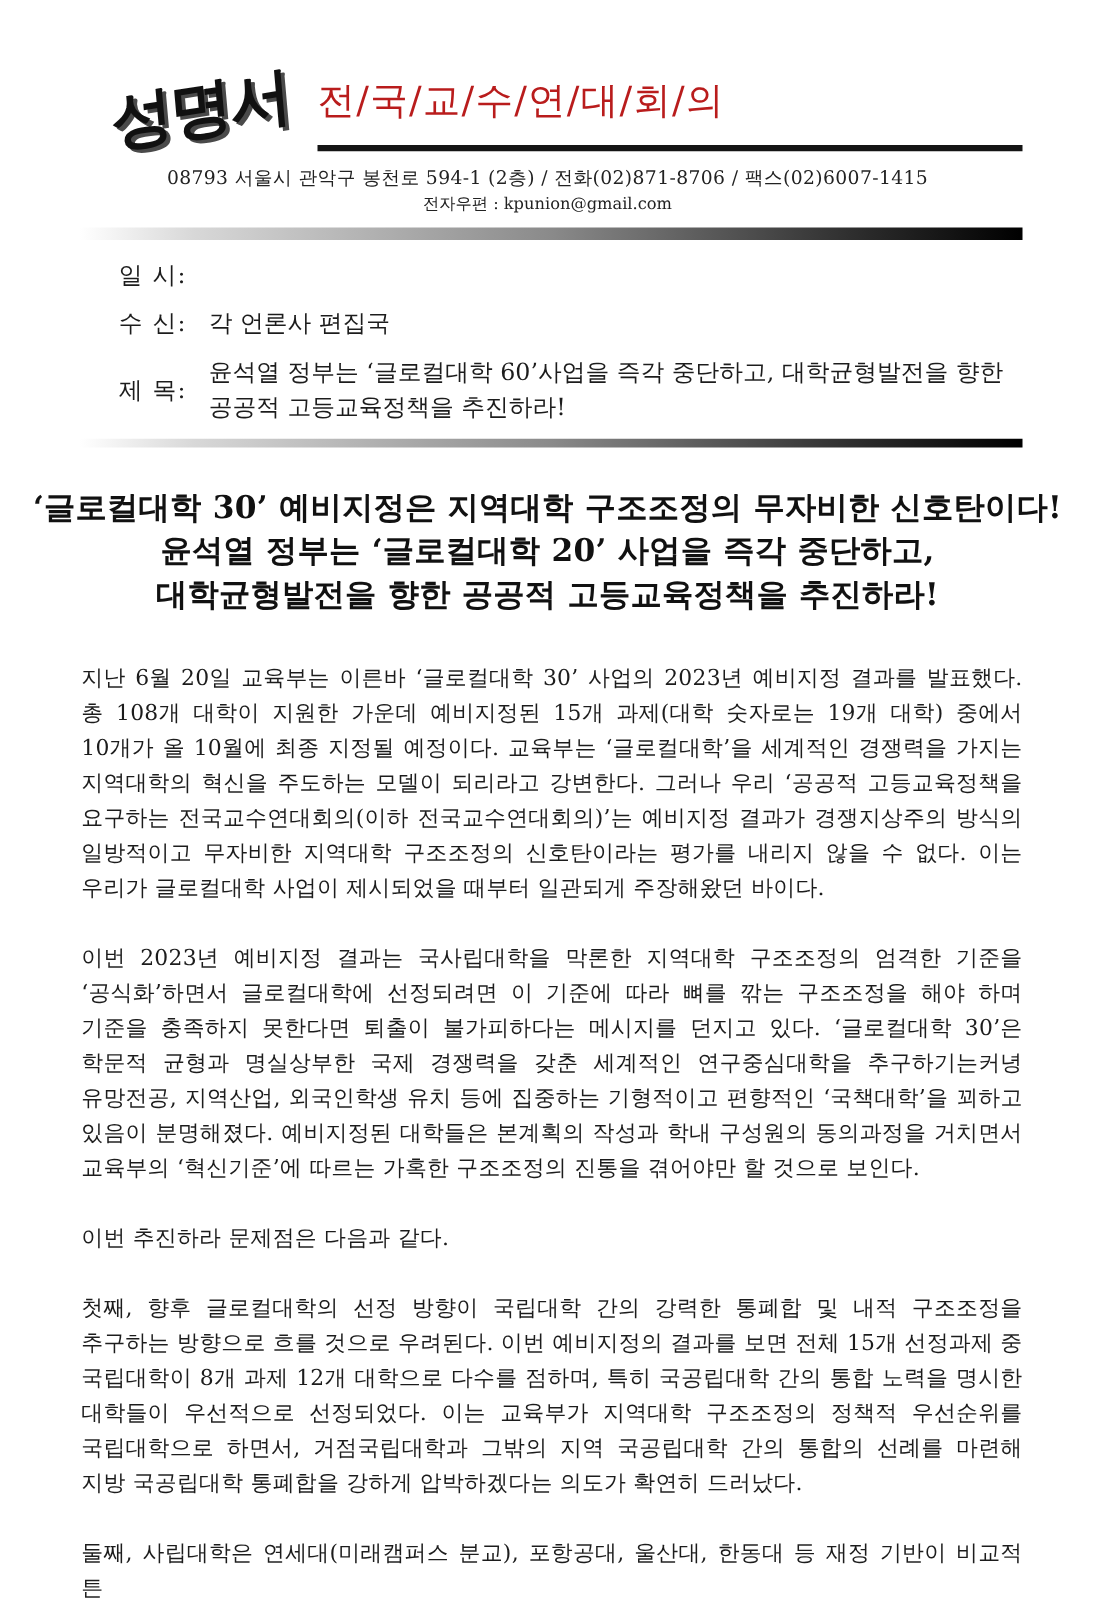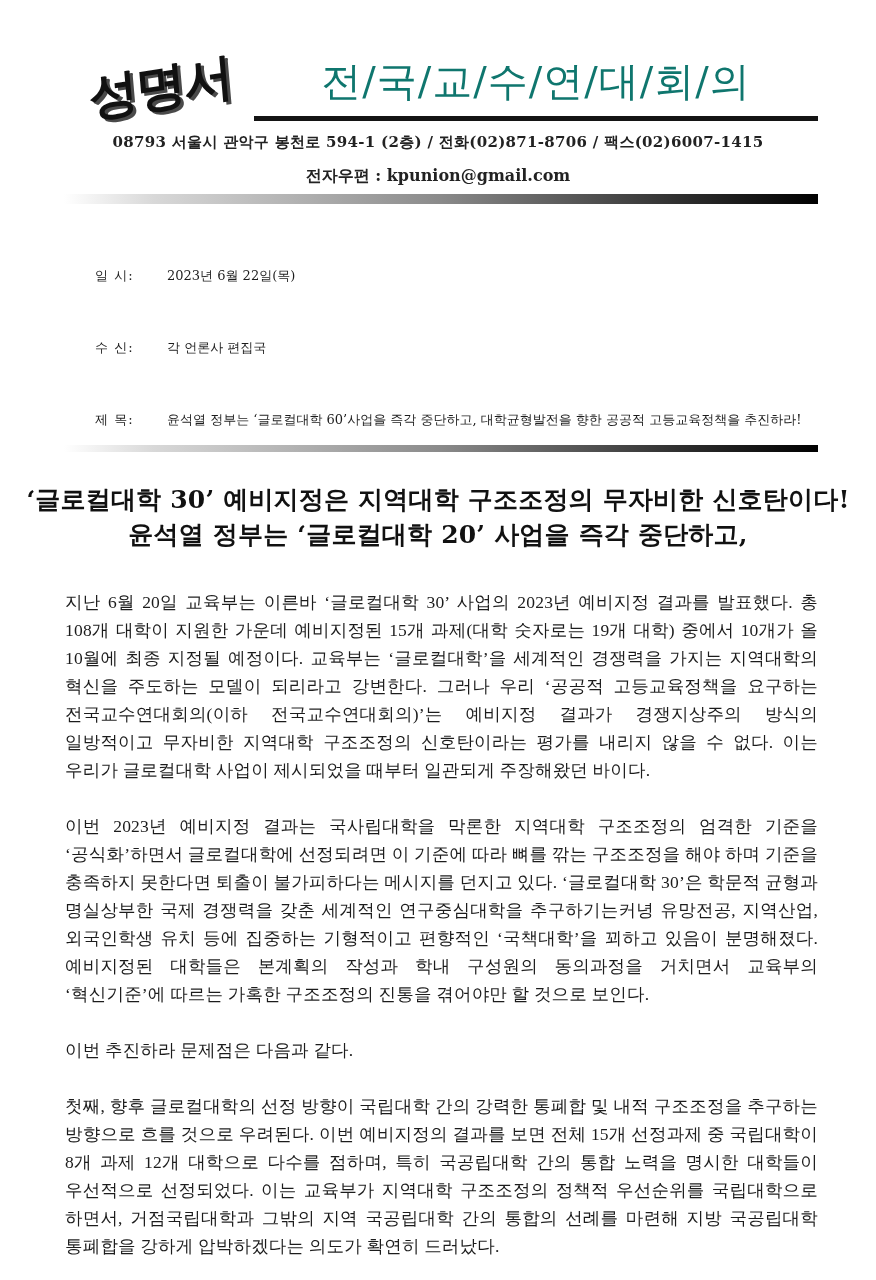--- a/index.html
+++ b/index.html
@@ -29,64 +29,62 @@
     letter-spacing: -2px;
     transform: rotate(-9deg) skewX(-4deg);
     transform-origin: center;
     color: #111;
     text-shadow: 3px 3px 0 #4a4a4a;
     margin-top: 6px;
     text-align: center;
   }
   .title-block { flex: 1 1 auto; margin-left: 14px; }
   .org-title {
-    font-size: 40px;
+    font-size: 30px;
     line-height: 58px;
     letter-spacing: 1px;
-    text-align: center;
-    color: #0f766e;
+    color: #b91c1c;
     white-space: nowrap;
   }
   .title-rule {
     height: 5px;
     background: #141414;
     margin-top: 6px;
   }
 
-  .address-lines { margin-top: 12px; text-align: center; font-weight: bold; }
+  .address-lines { margin-top: 12px; text-align: center; }
   .address-line {
     font-size: 15px;
     line-height: 19px;
     color: #222;
     letter-spacing: 0.3px;
   }
   .email-line {
-    font-size: 16px;
+    font-size: 13px;
     line-height: 19px;
     color: #222;
-    margin-top: 14px;
+    margin-top: 2px;
   }
 
   
   .grad-bar {
     margin: 0 58px 0 64px;
     background: linear-gradient(90deg, #ffffff 0%, #d8d8d8 12%, #8a8a8a 50%, #2e2e2e 82%, #000000 100%);
   }
   .grad-bar.top { height: 10px; margin-top: 9px; }
   .grad-bar.bottom { height: 7px; margin-top: 6px; }
 
   
   .meta { padding: 14px 58px 0 95px; }
   .meta-row {
     display: flex;
     align-items: center;
     margin-bottom: 11px;
-    font-size: 13px;
+    font-size: 19px;
     line-height: 28px;
-    margin-top: 44px;
   }
   .meta-label {
     flex: 0 0 62px;
     white-space: nowrap;
     letter-spacing: 1px;
   }
   .meta-value { margin-left: 10px; }
 
   
   .headline {
@@ -101,21 +99,21 @@
 
   
   .body-text {
     margin: 36px 58px 0 65px;
     font-size: 17.5px;
     line-height: 28px;
     text-align: justify;
     color: #1c1c1c;
     letter-spacing: 0.2px;
   }
-  .body-text p { margin-bottom: 28px; word-break: keep-all; font-family: Liberation Serif, serif; }
+  .body-text p { margin-bottom: 28px; word-break: keep-all; }
 </style>
 </head>
 <body>
 
 <div class="page">
 
   <div class="letterhead">
     <div class="logo">성명서</div>
     <div class="title-block">
       <div class="org-title">전/국/교/수/연/대/회/의</div>
@@ -126,37 +124,37 @@
   <div class="address-lines">
     <div class="address-line">08793 서울시 관악구 봉천로 594-1 (2층) / 전화(02)871-8706 / 팩스(02)6007-1415</div>
     <div class="email-line">전자우편 : kpunion@gmail.com</div>
   </div>
 
   <div class="grad-bar top"></div>
 
   <div class="meta">
     <div class="meta-row">
       <span class="meta-label">일 시:</span>
-      <span class="meta-value">2023년 6월 22일(목)</span>
     </div>
     <div class="meta-row">
       <span class="meta-label">수 신:</span>
       <span class="meta-value">각 언론사 편집국</span>
     </div>
     <div class="meta-row">
       <span class="meta-label">제 목:</span>
       <span class="meta-value">윤석열 정부는 ‘글로컬대학 60’사업을 즉각 중단하고, 대학균형발전을 향한 공공적 고등교육정책을 추진하라!</span>
     </div>
   </div>
 
   <div class="grad-bar bottom"></div>
 
   <div class="headline">
     <div>‘글로컬대학 30’ 예비지정은 지역대학 구조조정의 무자비한 신호탄이다!</div>
     <div>윤석열 정부는 ‘글로컬대학 20’ 사업을 즉각 중단하고,</div>
+    <div>대학균형발전을 향한 공공적 고등교육정책을 추진하라!</div>
   </div>
 
   <div class="body-text">
     <p>지난 6월 20일 교육부는 이른바 ‘글로컬대학 30’ 사업의 2023년 예비지정 결과를 발표했다. 총 108개 대학이 지원한 가운데 예비지정된 15개 과제(대학 숫자로는 19개 대학) 중에서 10개가 올 10월에 최종 지정될 예정이다. 교육부는 ‘글로컬대학’을 세계적인 경쟁력을 가지는 지역대학의 혁신을 주도하는 모델이 되리라고 강변한다. 그러나 우리 ‘공공적 고등교육정책을 요구하는 전국교수연대회의(이하 전국교수연대회의)’는 예비지정 결과가 경쟁지상주의 방식의 일방적이고 무자비한 지역대학 구조조정의 신호탄이라는 평가를 내리지 않을 수 없다. 이는 우리가 글로컬대학 사업이 제시되었을 때부터 일관되게 주장해왔던 바이다.</p>
     <p>이번 2023년 예비지정 결과는 국사립대학을 막론한 지역대학 구조조정의 엄격한 기준을 ‘공식화’하면서 글로컬대학에 선정되려면 이 기준에 따라 뼈를 깎는 구조조정을 해야 하며 기준을 충족하지 못한다면 퇴출이 불가피하다는 메시지를 던지고 있다. ‘글로컬대학 30’은 학문적 균형과 명실상부한 국제 경쟁력을 갖춘 세계적인 연구중심대학을 추구하기는커녕 유망전공, 지역산업, 외국인학생 유치 등에 집중하는 기형적이고 편향적인 ‘국책대학’을 꾀하고 있음이 분명해졌다. 예비지정된 대학들은 본계획의 작성과 학내 구성원의 동의과정을 거치면서 교육부의 ‘혁신기준’에 따르는 가혹한 구조조정의 진통을 겪어야만 할 것으로 보인다.</p>
     <p>이번 추진하라 문제점은 다음과 같다.</p>
     <p>첫째, 향후 글로컬대학의 선정 방향이 국립대학 간의 강력한 통폐합 및 내적 구조조정을 추구하는 방향으로 흐를 것으로 우려된다. 이번 예비지정의 결과를 보면 전체 15개 선정과제 중 국립대학이 8개 과제 12개 대학으로 다수를 점하며, 특히 국공립대학 간의 통합 노력을 명시한 대학들이 우선적으로 선정되었다. 이는 교육부가 지역대학 구조조정의 정책적 우선순위를 국립대학으로 하면서, 거점국립대학과 그밖의 지역 국공립대학 간의 통합의 선례를 마련해 지방 국공립대학 통폐합을 강하게 압박하겠다는 의도가 확연히 드러났다.</p>
     <p>둘째, 사립대학은 연세대(미래캠퍼스 분교), 포항공대, 울산대, 한동대 등 재정 기반이 비교적 튼</p>
   </div>
 

